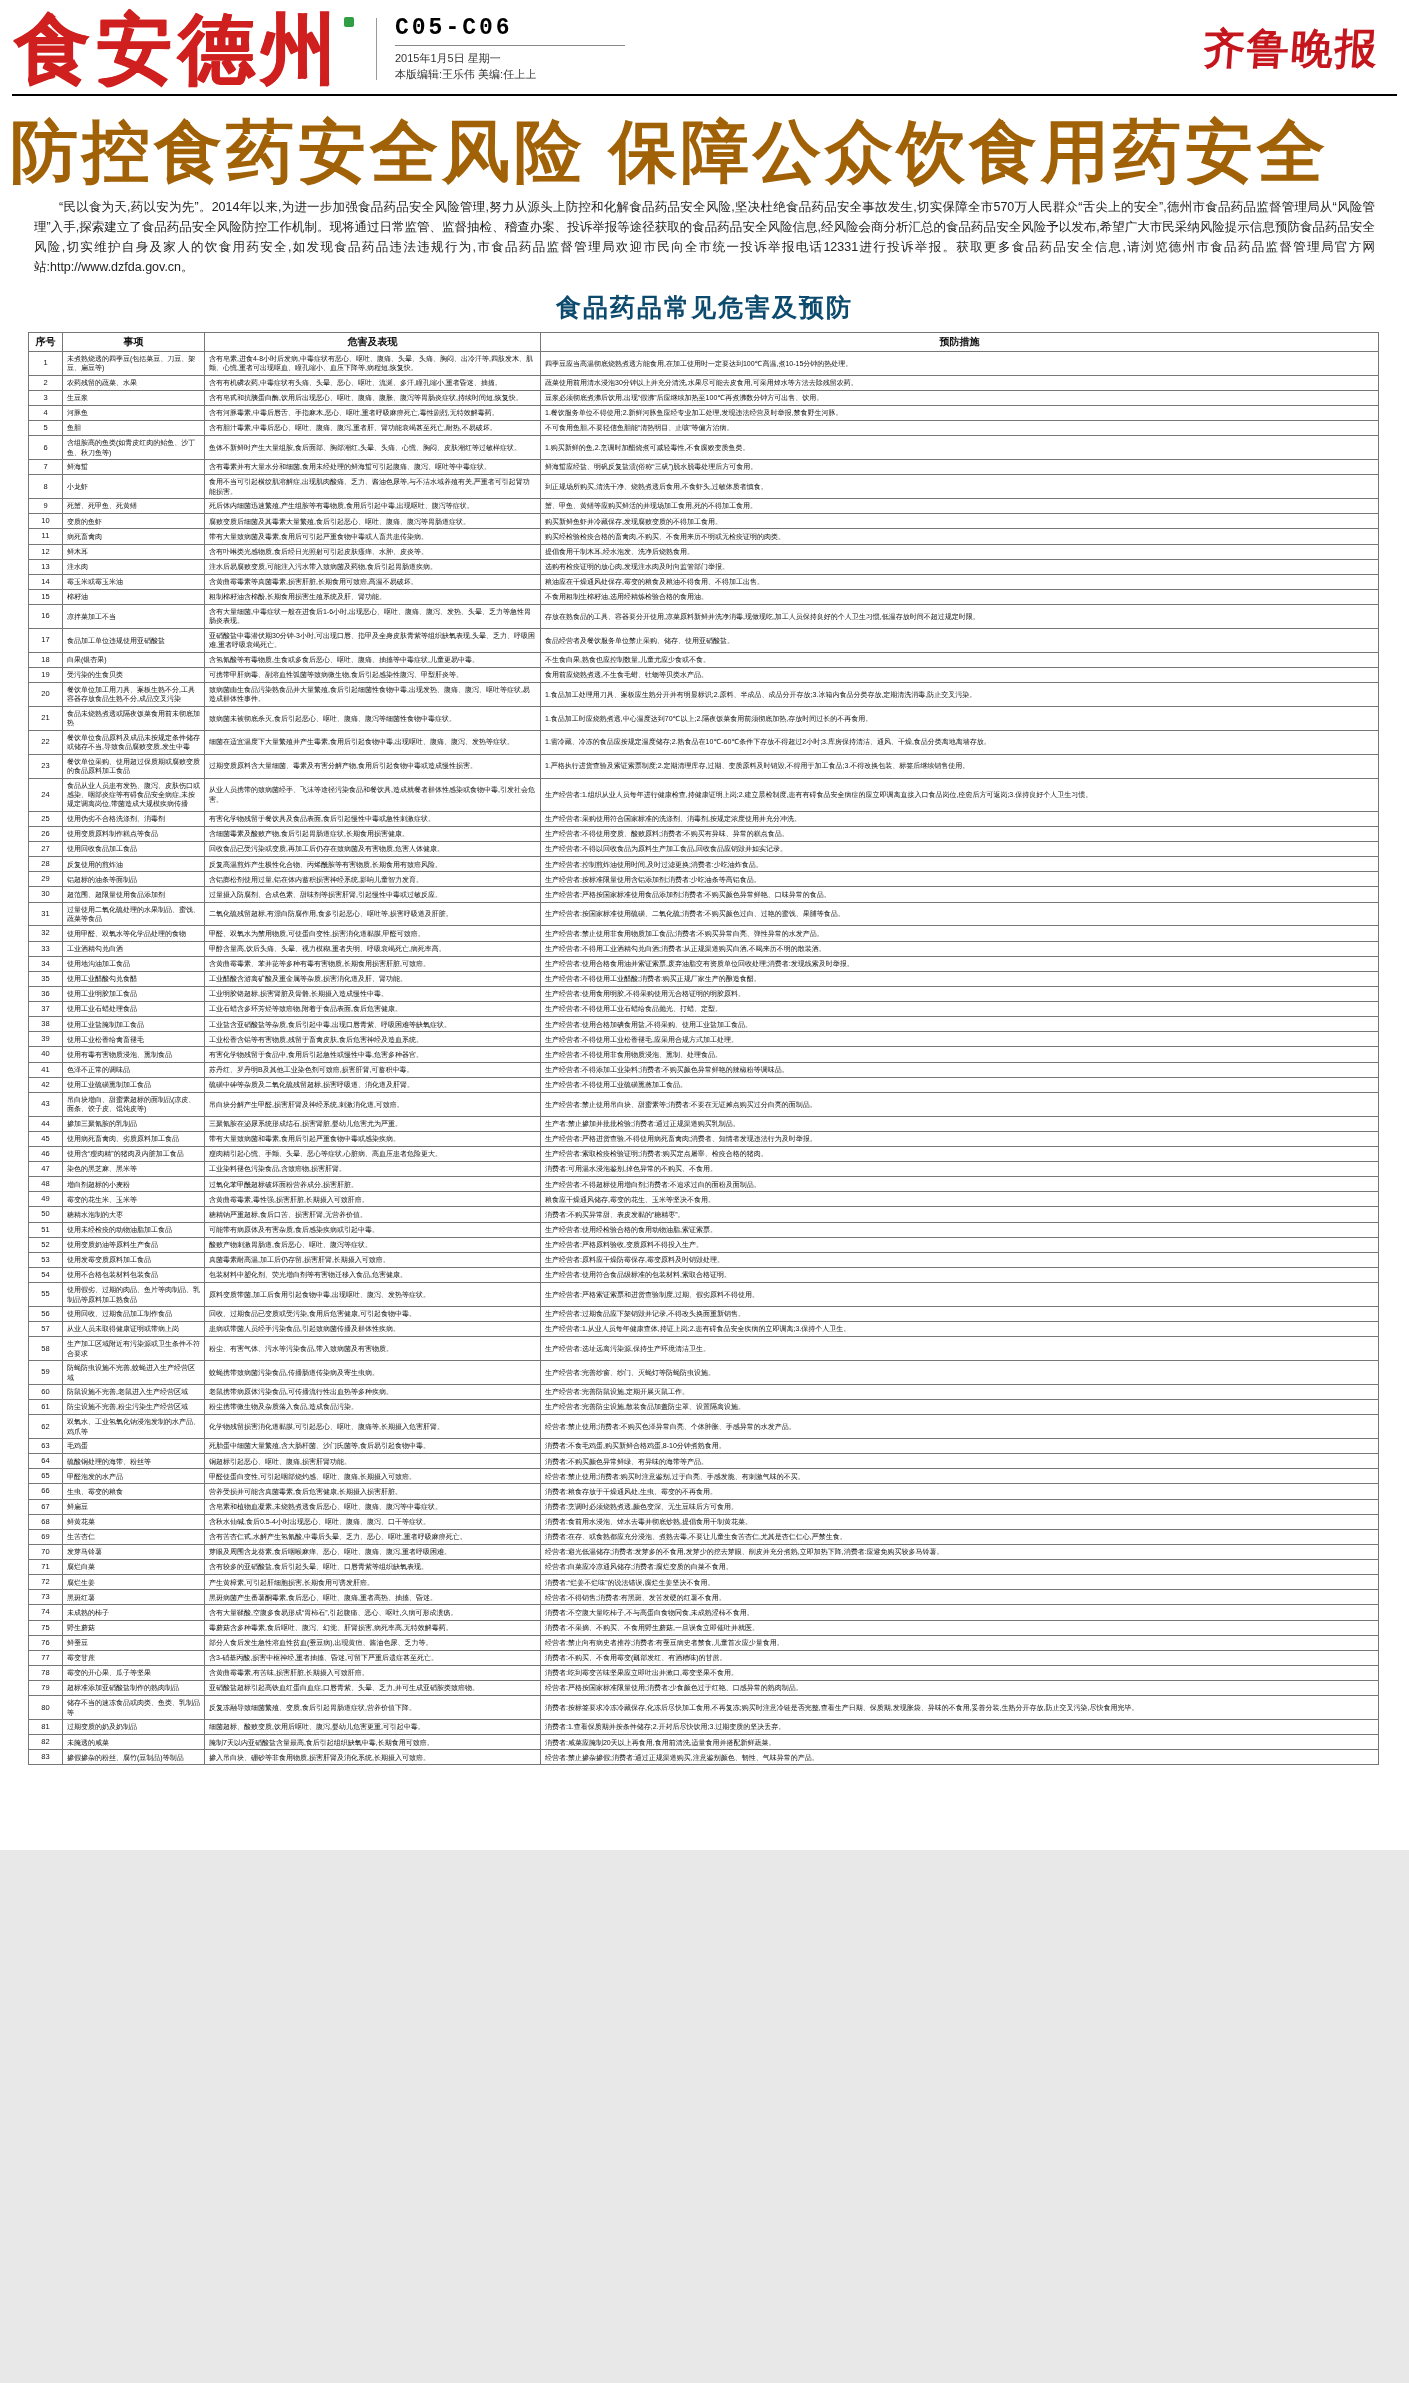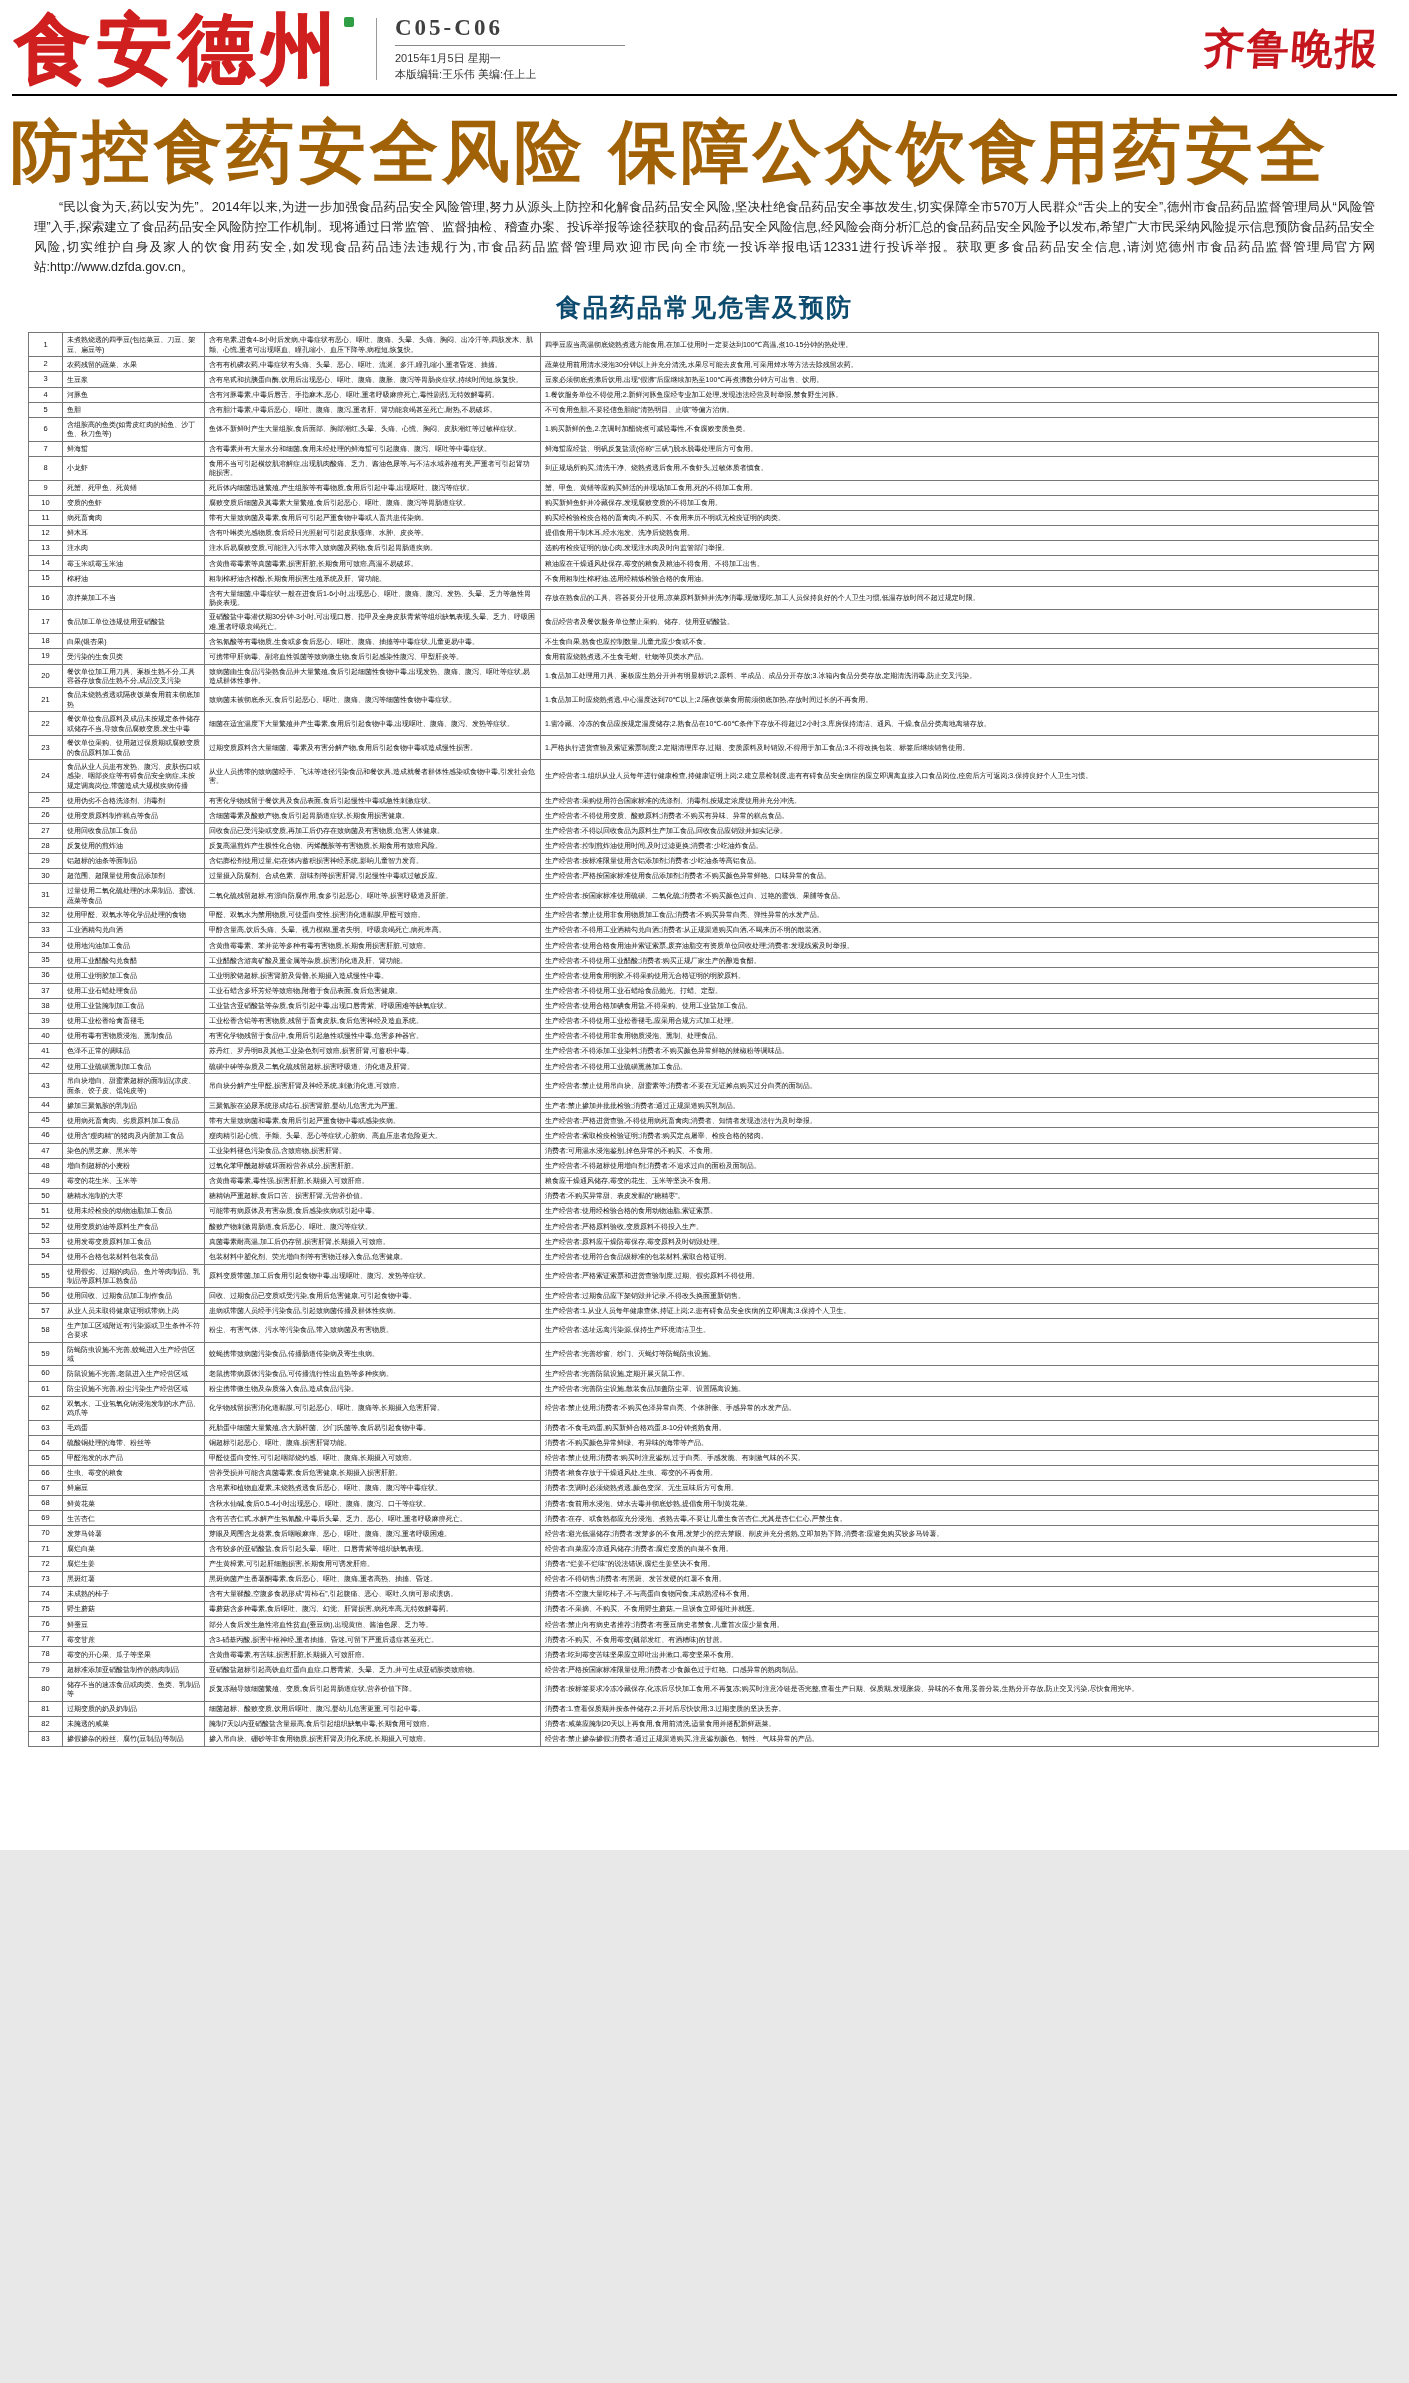--- a/index.html
+++ b/index.html
@@ -12,21 +12,21 @@
   .masthead-row{display:flex;align-items:center;height:92px;padding:6px 14px 0 14px;box-sizing:border-box;}
   .masthead{
     font-family:"Liberation Serif","DejaVu Serif",serif;font-weight:900;
     font-size:76px;line-height:1;color:#d01f1f;letter-spacing:6px;
     text-shadow:1px 0 0 #d01f1f, 0 1px 0 #d01f1f;white-space:nowrap;
   }
   .masthead-accent{display:inline-block;width:10px;height:10px;background:#2f9e44;
     border-radius:2px;vertical-align:top;margin:6px 0 0 2px;}
   .vdiv{width:1px;height:62px;background:#999;margin:0 18px 0 22px;}
   .pageinfo{display:flex;flex-direction:column;justify-content:center;min-width:300px;}
-  .pagenum{font-family:Liberation Serif, serif;font-size:23px;color:#404040;
+  .pagenum{font-family:Liberation Mono, monospace;font-size:23px;color:#000000;
     letter-spacing:3px;font-weight:bold;}
   .pageinfo-rule{width:230px;height:1px;background:#888;margin:4px 0 5px 0;}
   .dateline,.editline{font-size:11px;color:#333;line-height:1.45;}
   .papername{
     margin-left:auto;font-family:"Liberation Serif","DejaVu Serif",serif;
     font-weight:900;font-size:42px;color:#c5161d;letter-spacing:2px;
     transform:skewX(-4deg);padding-right:16px;white-space:nowrap;
   }
   .top-rule{height:2px;background:#000;margin:2px 12px 0 12px;}
   
@@ -83,20 +83,26 @@
   <h2 class="section-title">食品药品常见危害及预防</h2>
 
   <table class="food-table">
     <colgroup>
       <col style="width:34px">
         <col style="width:142px">
         <col style="width:336px">
         <col>
     </colgroup>
     <thead>
+      <tr>
+        <th class="colhead">序号</th>
+        <th class="colhead">事项</th>
+        <th class="colhead">危害及表现</th>
+        <th class="colhead">预防措施</th>
+      </tr>
     </thead>
     <tbody>
         <tr>
           <td class="col-no">1</td>
           <td class="col-item">未煮熟烧透的四季豆(包括菜豆、刀豆、架豆、扁豆等)</td>
           <td class="col-hazard">含有皂素,进食4-8小时后发病,中毒症状有恶心、呕吐、腹痛、头晕、头痛、胸闷、出冷汗等,四肢发木、肌颤、心慌,重者可出现呕血、瞳孔缩小、血压下降等,病程短,恢复快。</td>
           <td class="col-prevention">四季豆应当高温彻底烧熟煮透方能食用,在加工使用时一定要达到100℃高温,煮10-15分钟的热处理。</td>
         </tr>
         <tr>
           <td class="col-no">2</td>

